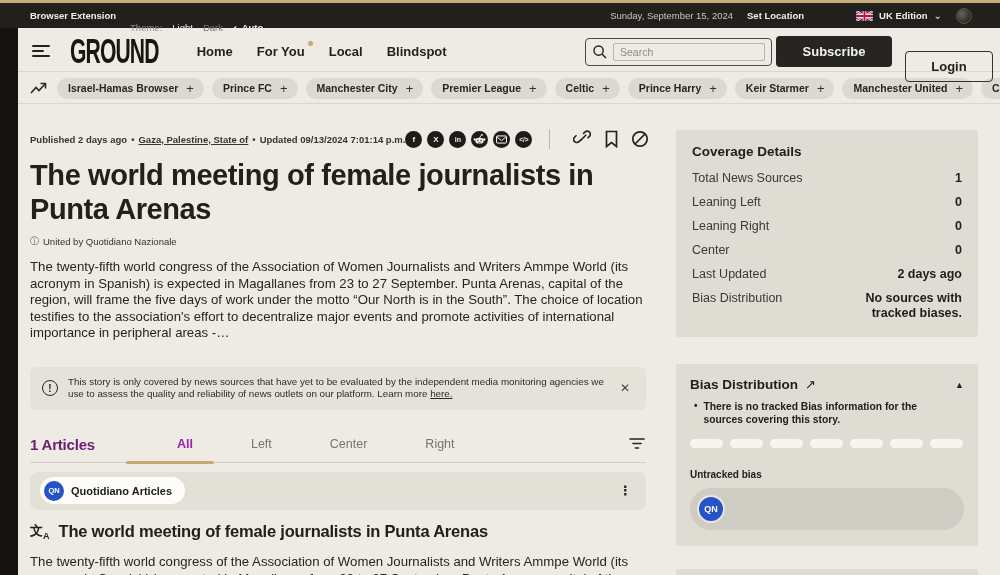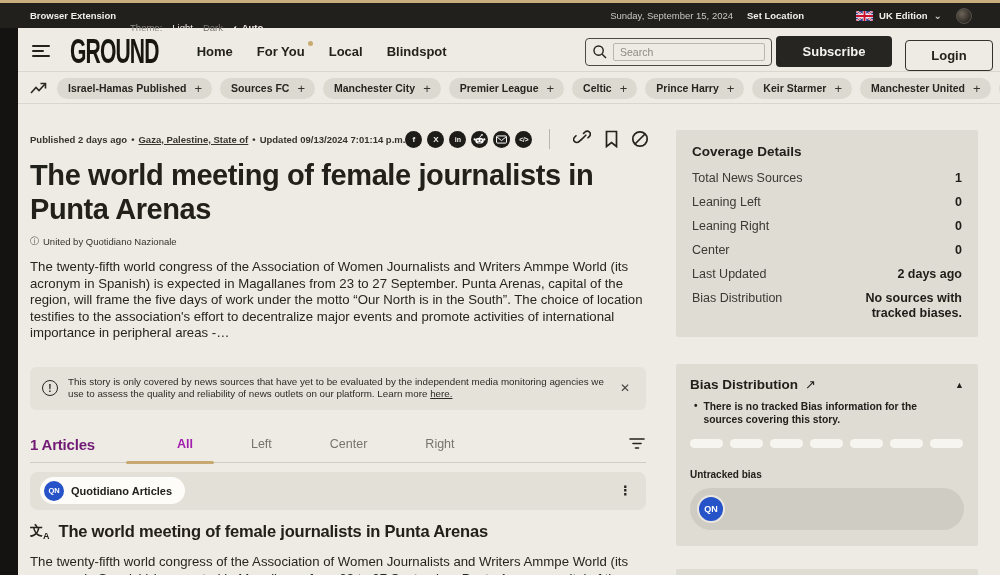--- a/index.html
+++ b/index.html
@@ -34,21 +34,21 @@
   .hamburger i:nth-child(2){ top:6px; width:12px; }
   .hamburger i:nth-child(3){ top:11px; width:18px; }
   .logo { font-weight:bold; font-size:24px; letter-spacing:-1px; color:#18170f; transform:scale(0.88,1.45); transform-origin:left center; margin-right:26px; cursor:pointer; white-space:nowrap; }
   .nav-items { display:flex; align-items:center; gap:24px; }
   .nav-item { font-size:13px; font-weight:bold; color:#23221d; cursor:pointer; position:relative; }
   .nav-dot { position:absolute; top:-3px; right:-8px; width:5px; height:5px; border-radius:50%; background:#c8a972; }
   .search-wrap { position:absolute; left:567px; top:7px; width:187px; height:28px; border:1.5px solid #4a4943; border-radius:4px; background:#edebe3; display:flex; align-items:center; padding:0 6px; }
   .search-input { flex:1; height:18px; border:1px solid #b9b6ae; border-radius:2px; background:transparent; font-size:10.5px; color:#55544e; padding:0 6px; outline:none; font-family:inherit; }
   .search-input::placeholder { color:#8d8b84; }
   .btn-subscribe { position:absolute; left:758px; top:5px; width:116px; height:31px; background:#262521; color:#f4f3ee; font-weight:bold; font-size:13px; border:none; border-radius:4px; cursor:pointer; font-family:inherit; }
-  .btn-login { position:absolute; left:887px; top:9px; width:88px; height:31px; background:transparent; color:#23221d; font-weight:bold; font-size:13px; border:1.5px solid #33322c; border-radius:4px; cursor:pointer; font-family:inherit; }
+  .btn-login { position:absolute; left:887px; top:20px; width:88px; height:31px; background:transparent; color:#23221d; font-weight:bold; font-size:13px; border:1.5px solid #33322c; border-radius:4px; cursor:pointer; font-family:inherit; }
 
   
   .topics { position:absolute; left:18px; top:73px; width:982px; height:31px; background:#edebe3; border-bottom:1px solid #d9d6ce; display:flex; align-items:center; gap:8px; padding-left:12px; overflow:hidden; white-space:nowrap; z-index:3; }
   .trend-icon { flex:0 0 auto; margin-right:2px; }
   .chip { flex:0 0 auto; display:inline-flex; align-items:center; gap:8px; background:#dcd9d0; border-radius:11px; height:21px; padding:0 10px 0 11px; font-size:10.5px; font-weight:bold; color:#26251f; cursor:pointer; }
   .chip .plus { font-weight:normal; font-size:13px; color:#35342e; }
 
   
   .main-col { position:absolute; left:30px; top:104px; width:616px; }
   .meta-row { margin-top:25px; display:flex; align-items:center; justify-content:space-between; }
@@ -176,25 +176,25 @@
     <button class="btn-subscribe">Subscribe</button>
     <button class="btn-login">Login</button>
   </nav>
 
   <div class="topics">
     <svg class="trend-icon" width="17" height="14" viewBox="0 0 17 14">
       <polyline points="1,12 6,6.5 9,9.5 15,3" fill="none" stroke="#2a2924" stroke-width="1.6"></polyline>
       <polyline points="10.5,2.5 15.5,2.5 15.5,7.5" fill="none" stroke="#2a2924" stroke-width="1.6"></polyline>
     </svg>
     <span class="chip">
-        <span>Israel-Hamas Published</span>
-        <span class="plus">+</span>
-      </span>
-    <span class="chip">
-        <span>Sources FC</span>
+        <span>Israel-Hamas Browser</span>
+        <span class="plus">+</span>
+      </span>
+    <span class="chip">
+        <span>Prince FC</span>
         <span class="plus">+</span>
       </span>
     <span class="chip">
         <span>Manchester City</span>
         <span class="plus">+</span>
       </span>
     <span class="chip">
         <span>Premier League</span>
         <span class="plus">+</span>
       </span>

